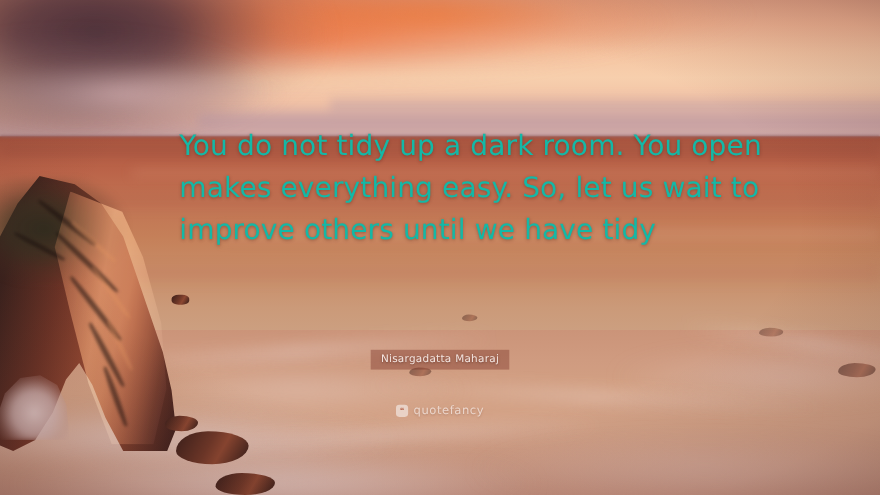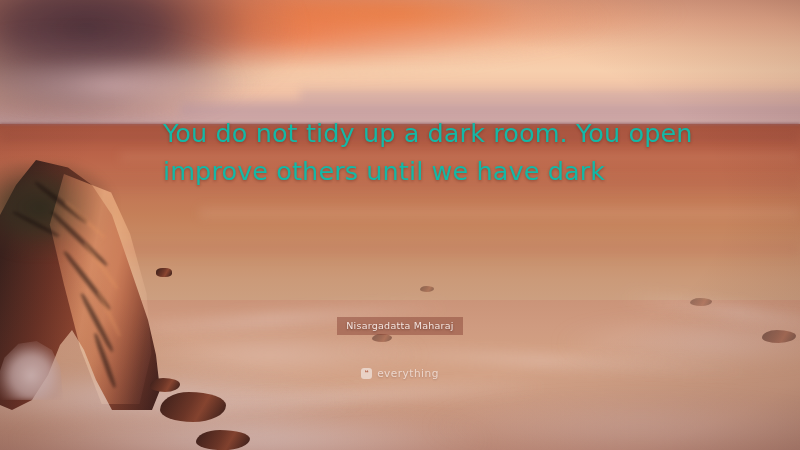--- a/index.html
+++ b/index.html
@@ -396,27 +396,28 @@
     <div class="pebble p5"></div>
     <div class="pebble p6"></div>
     <div class="pebble p7"></div>
     <div class="pebble p8"></div>
 
     <div class="vignette"></div>
   </div>
 
   <div class="quote-block">
     <div class="quote-line">You do not tidy up a dark room. You open</div>
-    <div class="quote-line">improve others until we have dark</div>
+    <div class="quote-line">makes everything easy. So, let us wait to</div>
+    <div class="quote-line">improve others until we have tidy</div>
   </div>
 
   <div class="attribution-wrap">
     <span class="attribution">Nisargadatta Maharaj</span>
   </div>
 
   <div class="watermark">
     <span class="wm-logo">
       <span>❝</span>
     </span>
-    <span class="wm-text">everything</span>
+    <span class="wm-text">quotefancy</span>
   </div>
 
 </div>
 
 </body></html>

